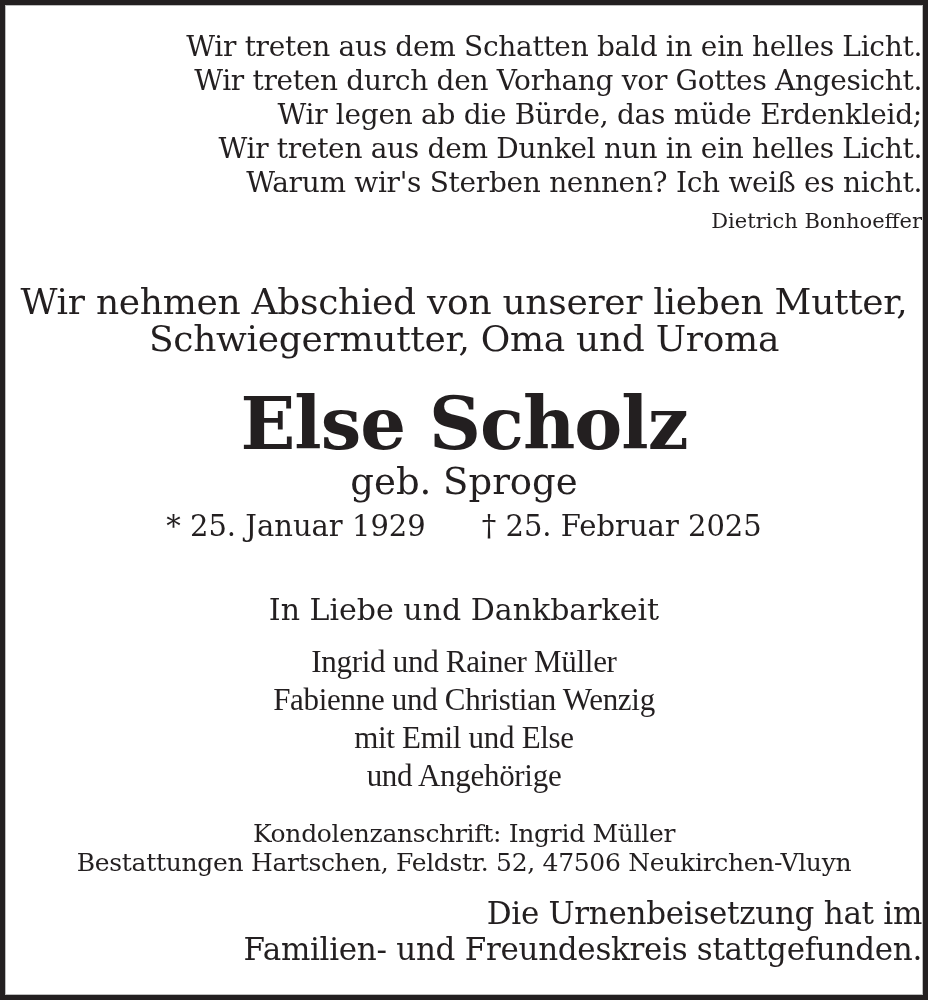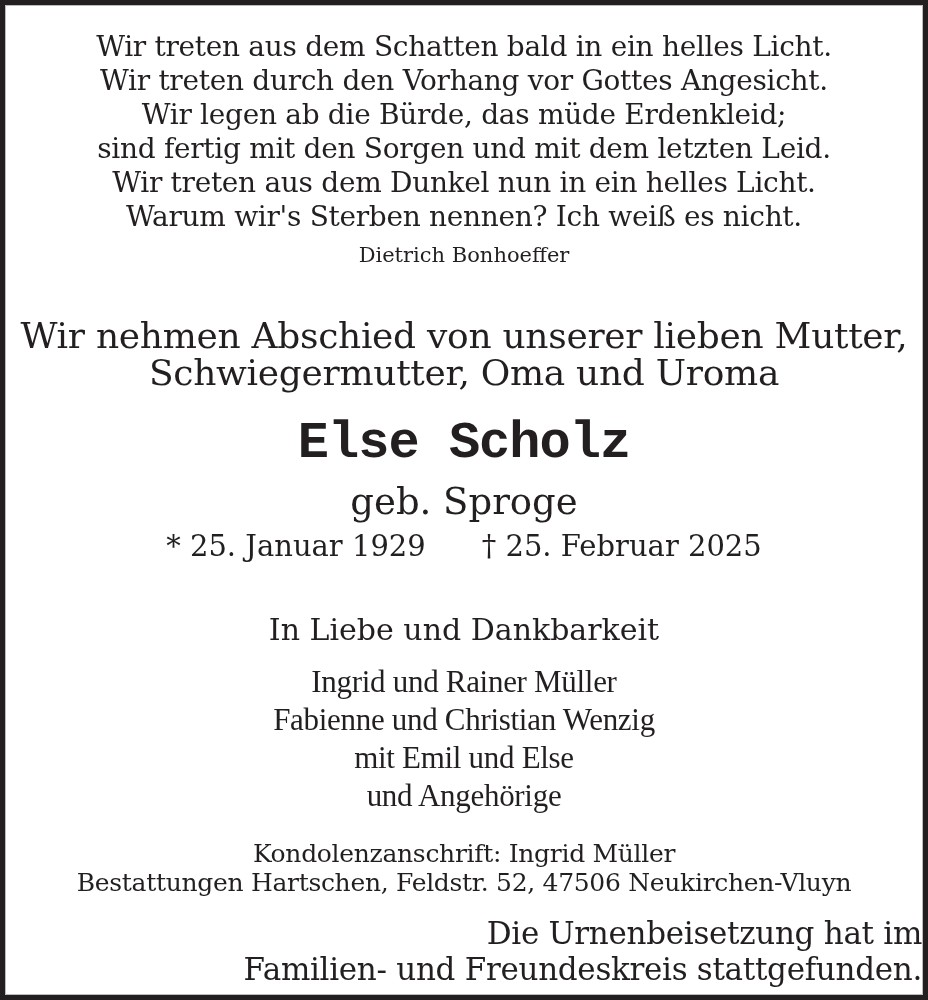--- a/index.html
+++ b/index.html
@@ -16,31 +16,30 @@
   }
   .inner {
     box-sizing: border-box;
     width: 100%; height: 100%;
     border: 1px solid #bdbdbd;
     text-align: center;
     color: #231f20;
     overflow: hidden;
   }
   p { margin: 0; }
-  .poem { padding-top: 24px; }
+  .poem { padding-top: 24px; text-align: right; }
   .poem-line { font-size: 28px; line-height: 34px; letter-spacing: -0.3px; }
   .attribution { font-size: 21px; line-height: 24px; margin-top: 9px; }
   .announcement { margin-top: 50px; }
   .announcement-line { font-size: 36px; line-height: 37px; letter-spacing: -0.3px; }
   .deceased-name {
-    margin-top: 14px;
-    font-size: 52px; line-height: 78px;
+    margin-top: 28px;
+    font-size: 72px; line-height: 78px;
     font-weight: bold;
     letter-spacing: -1px;
-    font-family: Liberation Mono, monospace;
   }
   .birth-name { font-size: 37px; line-height: 30px; margin-top: 4px; }
   .dates { margin-top: 12px; font-size: 29px; line-height: 34px; }
   .dates .death-date { margin-left: 56px; }
   .farewell { margin-top: 52px; font-size: 30px; line-height: 30px; }
   .mourners { margin-top: 18px; font-family: Liberation Serif, serif; }
   .mourner-line { font-size: 31px; line-height: 38px; letter-spacing: -0.3px; }
   .condolence { margin-top: 24px; }
   .condolence-line { font-size: 25px; line-height: 29px; letter-spacing: -0.3px; }
   .burial { margin-top: 18px; text-align: right; }
@@ -49,21 +48,20 @@
 </head>
 <body>
 
 <div class="card">
   <div class="inner">
 
     <div class="poem">
       <p class="poem-line">Wir treten aus dem Schatten bald in ein helles Licht.</p>
       <p class="poem-line">Wir treten durch den Vorhang vor Gottes Angesicht.</p>
       <p class="poem-line">Wir legen ab die Bürde, das müde Erdenkleid;</p>
-      <p class="poem-line">sind fertig mit den Sorgen und mit dem letzten Leid.</p>
       <p class="poem-line">Wir treten aus dem Dunkel nun in ein helles Licht.</p>
       <p class="poem-line">Warum wir's Sterben nennen? Ich weiß es nicht.</p>
       <p class="attribution">Dietrich Bonhoeffer</p>
     </div>
 
     <div class="announcement">
       <p class="announcement-line">Wir nehmen Abschied von unserer lieben Mutter,</p>
       <p class="announcement-line">Schwiegermutter, Oma und Uroma</p>
     </div>
 

